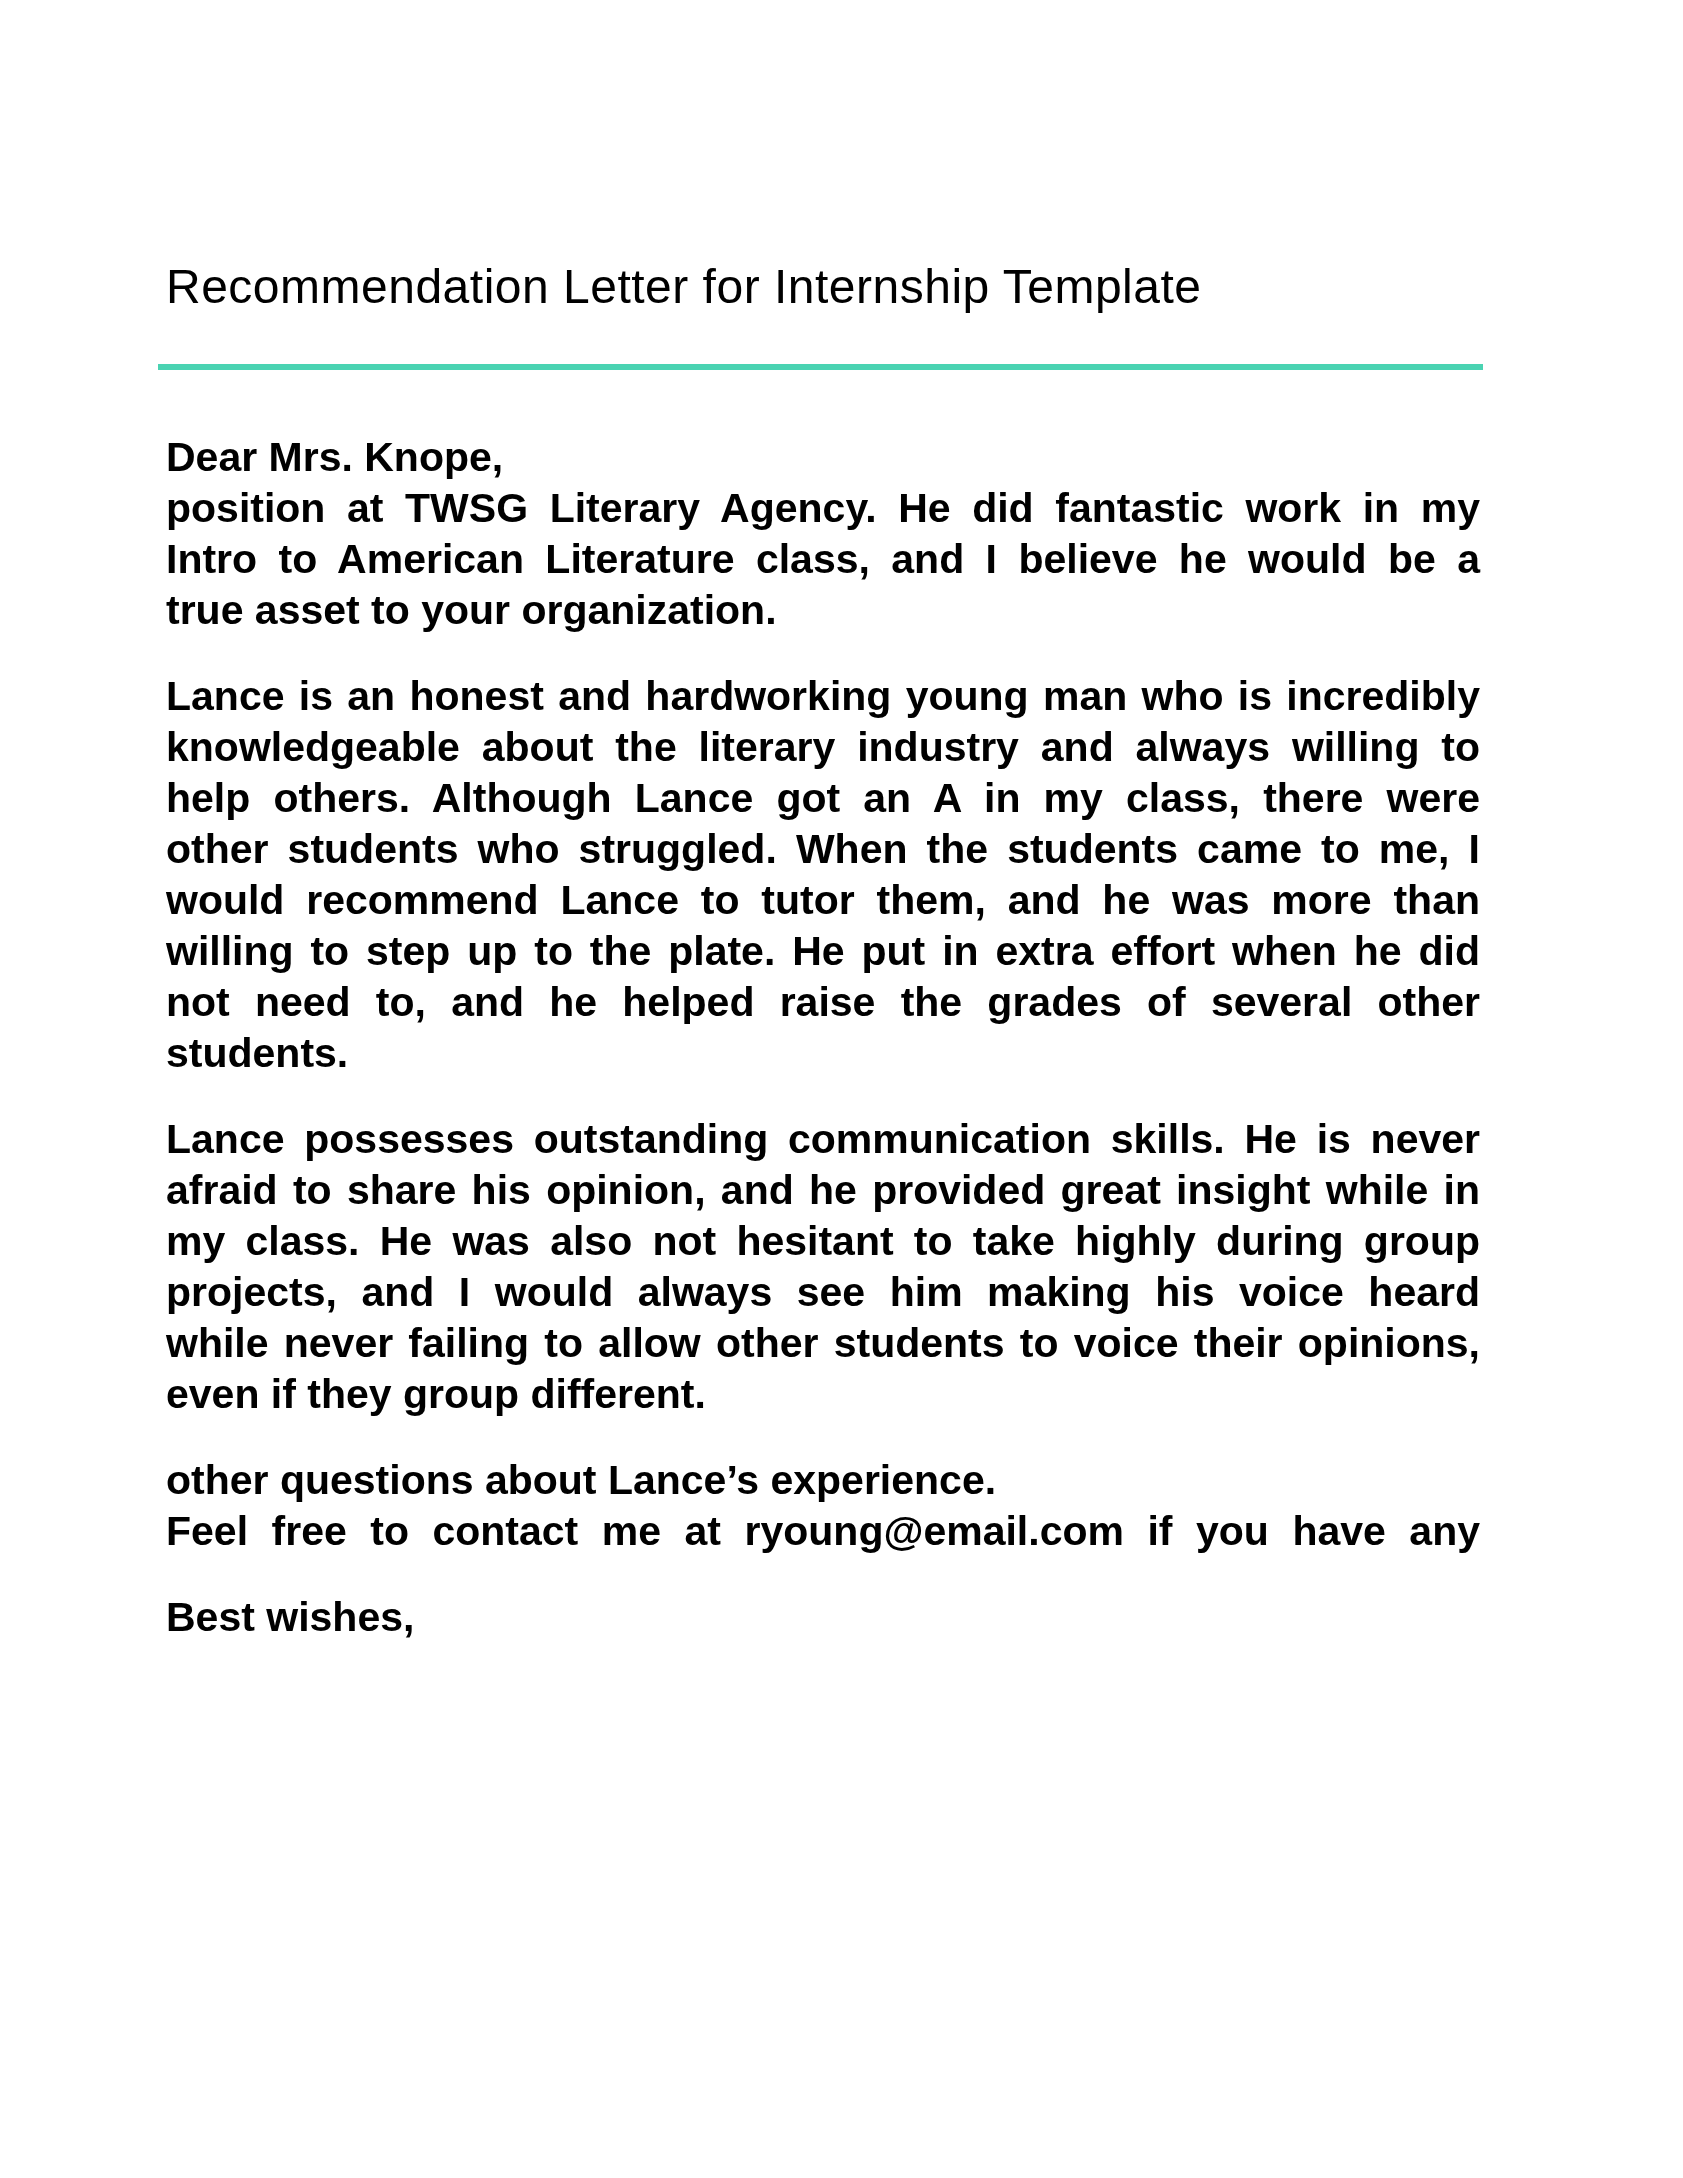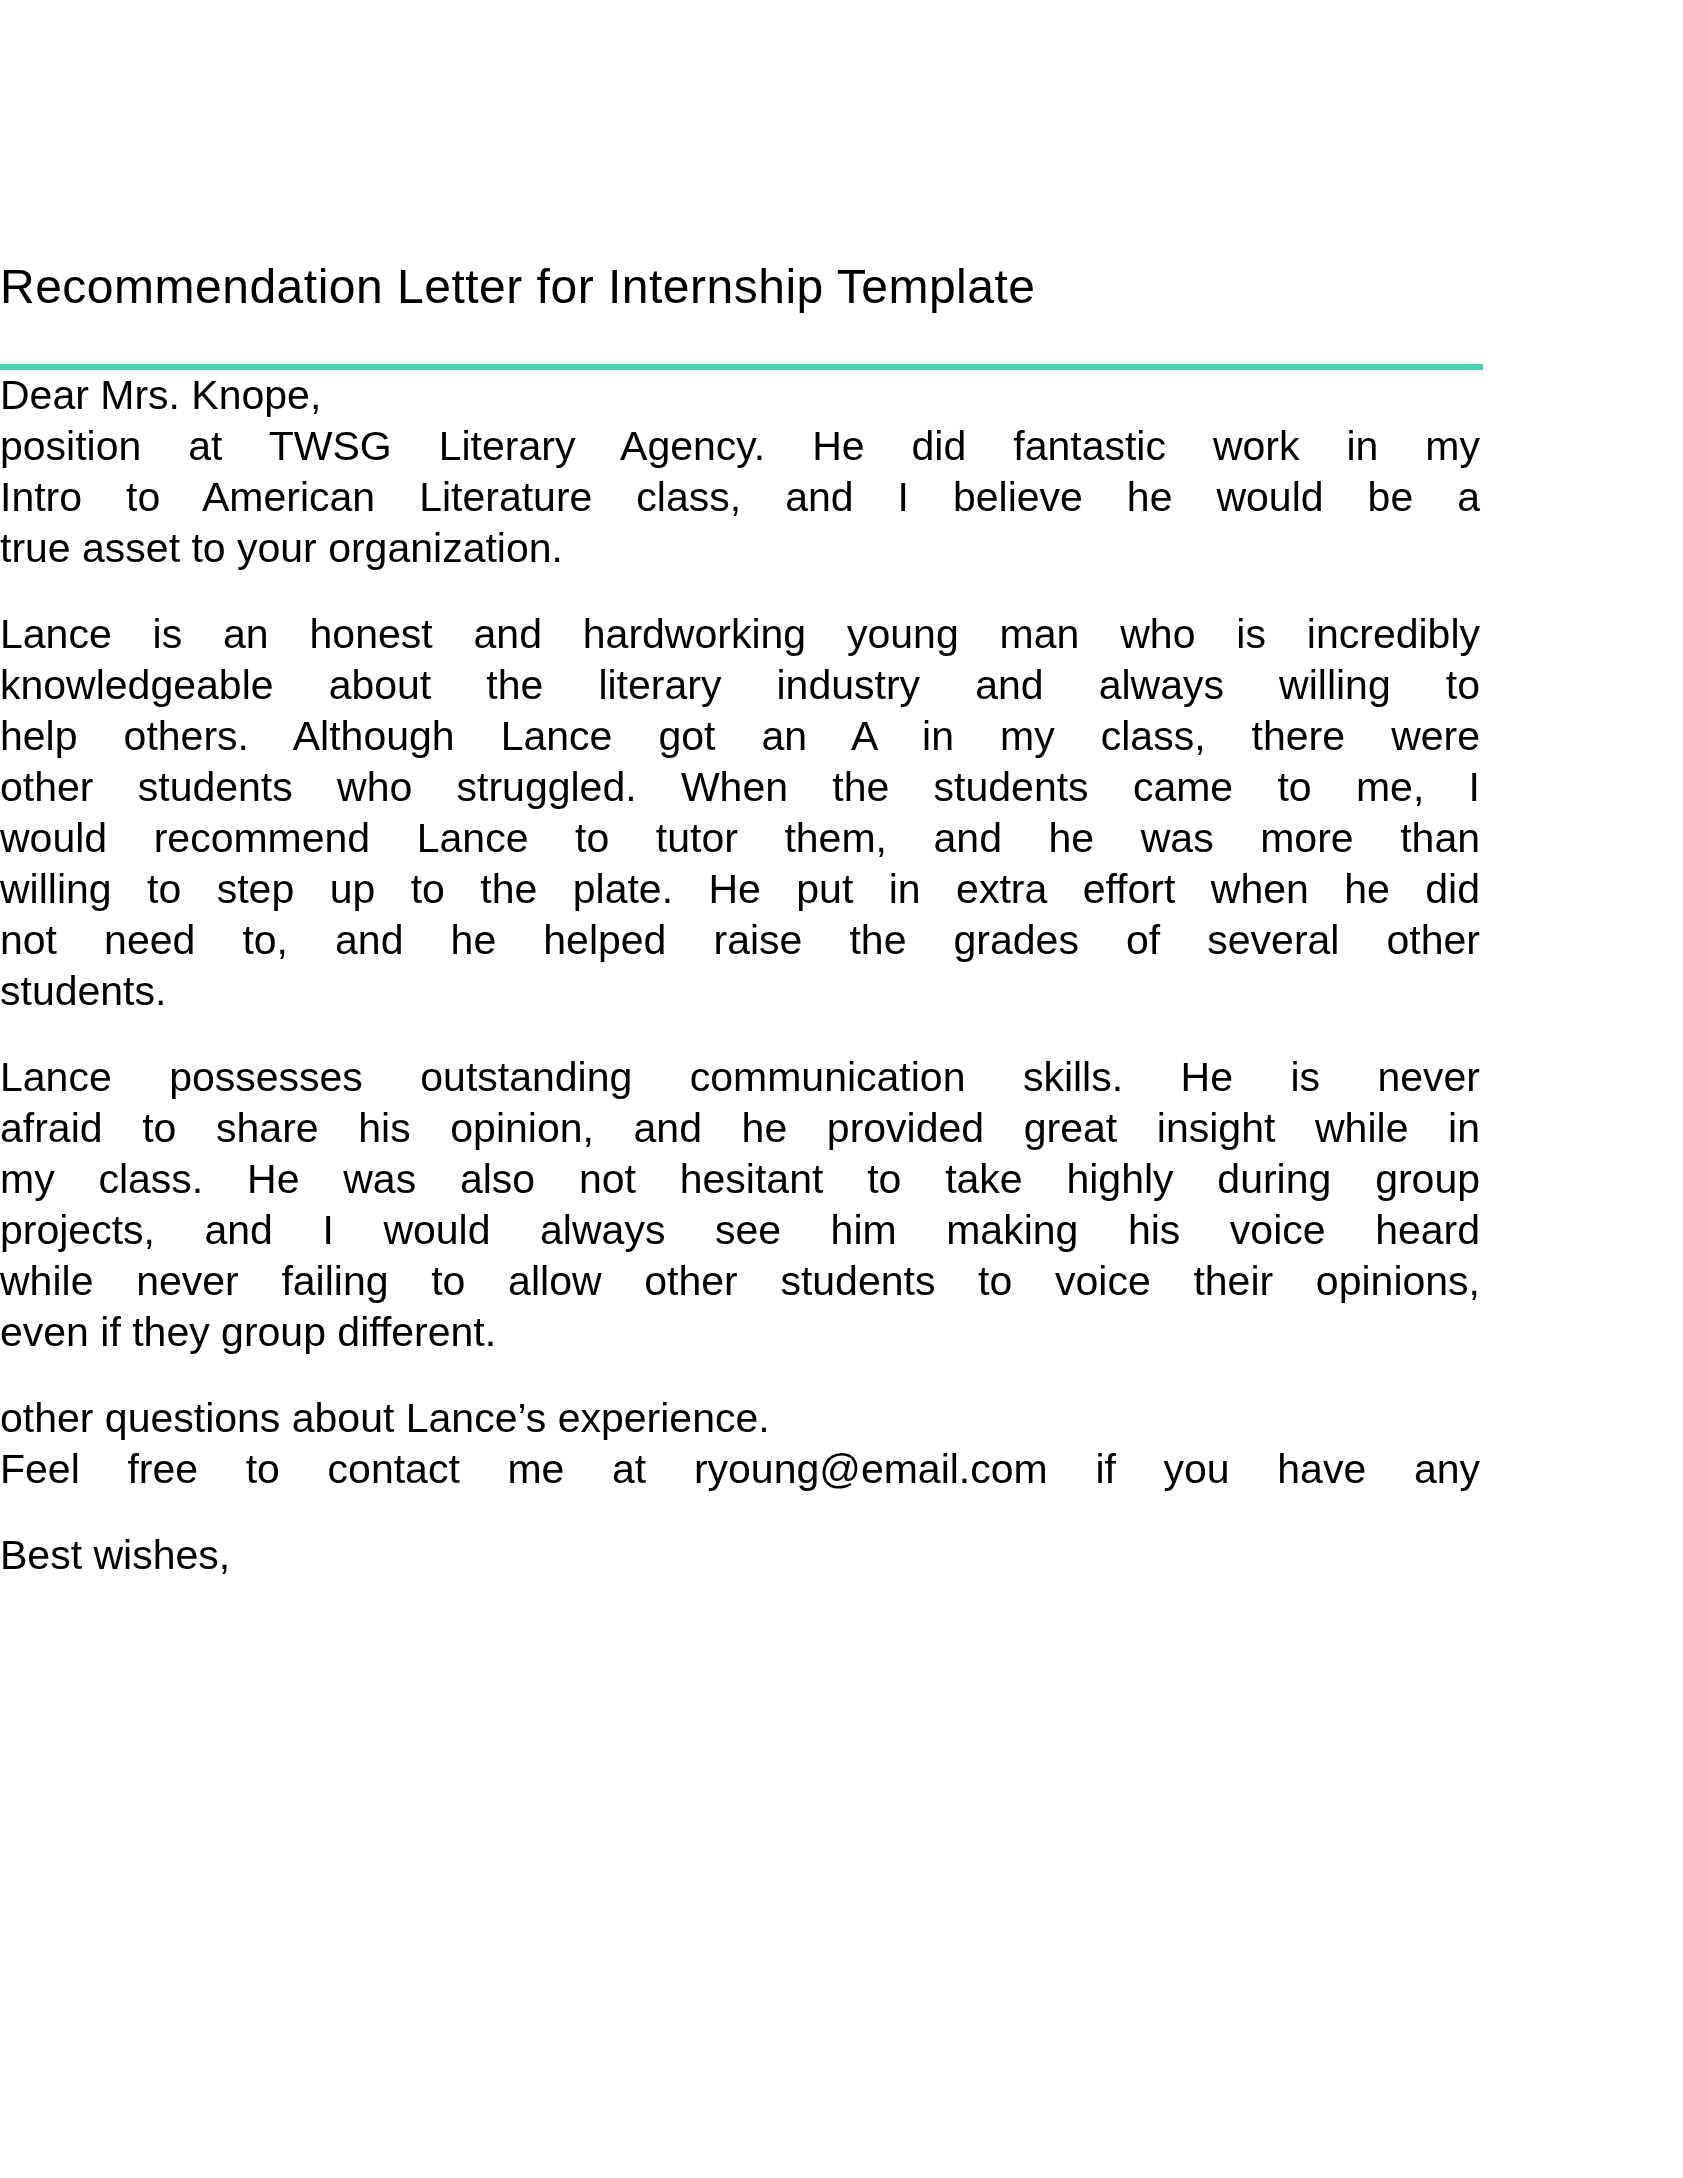--- a/index.html
+++ b/index.html
@@ -13,42 +13,45 @@
     position: relative;
     font-family: "Liberation Sans", "DejaVu Sans", sans-serif;
     color: #000000;
   }
   .page {
     position: absolute;
     top: 0; left: 0;
     width: 1683px;
     height: 2178px;
     box-sizing: border-box;
+    padding-left: 166px;
     padding-right: 203px;
     background: #ffffff;
   }
   .doc-title {
     margin: 0;
     padding-top: 259px;
     font-size: 48px;
     line-height: 56px;
     font-weight: 400;
     letter-spacing: 0.5px;
     color: #000000;
   }
   .accent-rule {
     border: none;
     height: 6px;
     margin: 49px 0 0 -8px;
     width: calc(100% + 11px);
     background: #4ad3b2; 
   }
   .letter {
+    margin-top: 62px;
     font-size: 41px;
     line-height: 51px;
+    font-weight: bold;
   }
   .greeting { margin: 0; }
   .paragraph { margin: 0 0 35px 0; }
   .line { text-align: left; text-justify: inter-word; }
   .line.justified { text-align: justify; text-align-last: justify; }
   .signoff { margin: 0 0 38px 0; }
   .signature { margin: 0; }
 </style>
 </head>
 <body>

